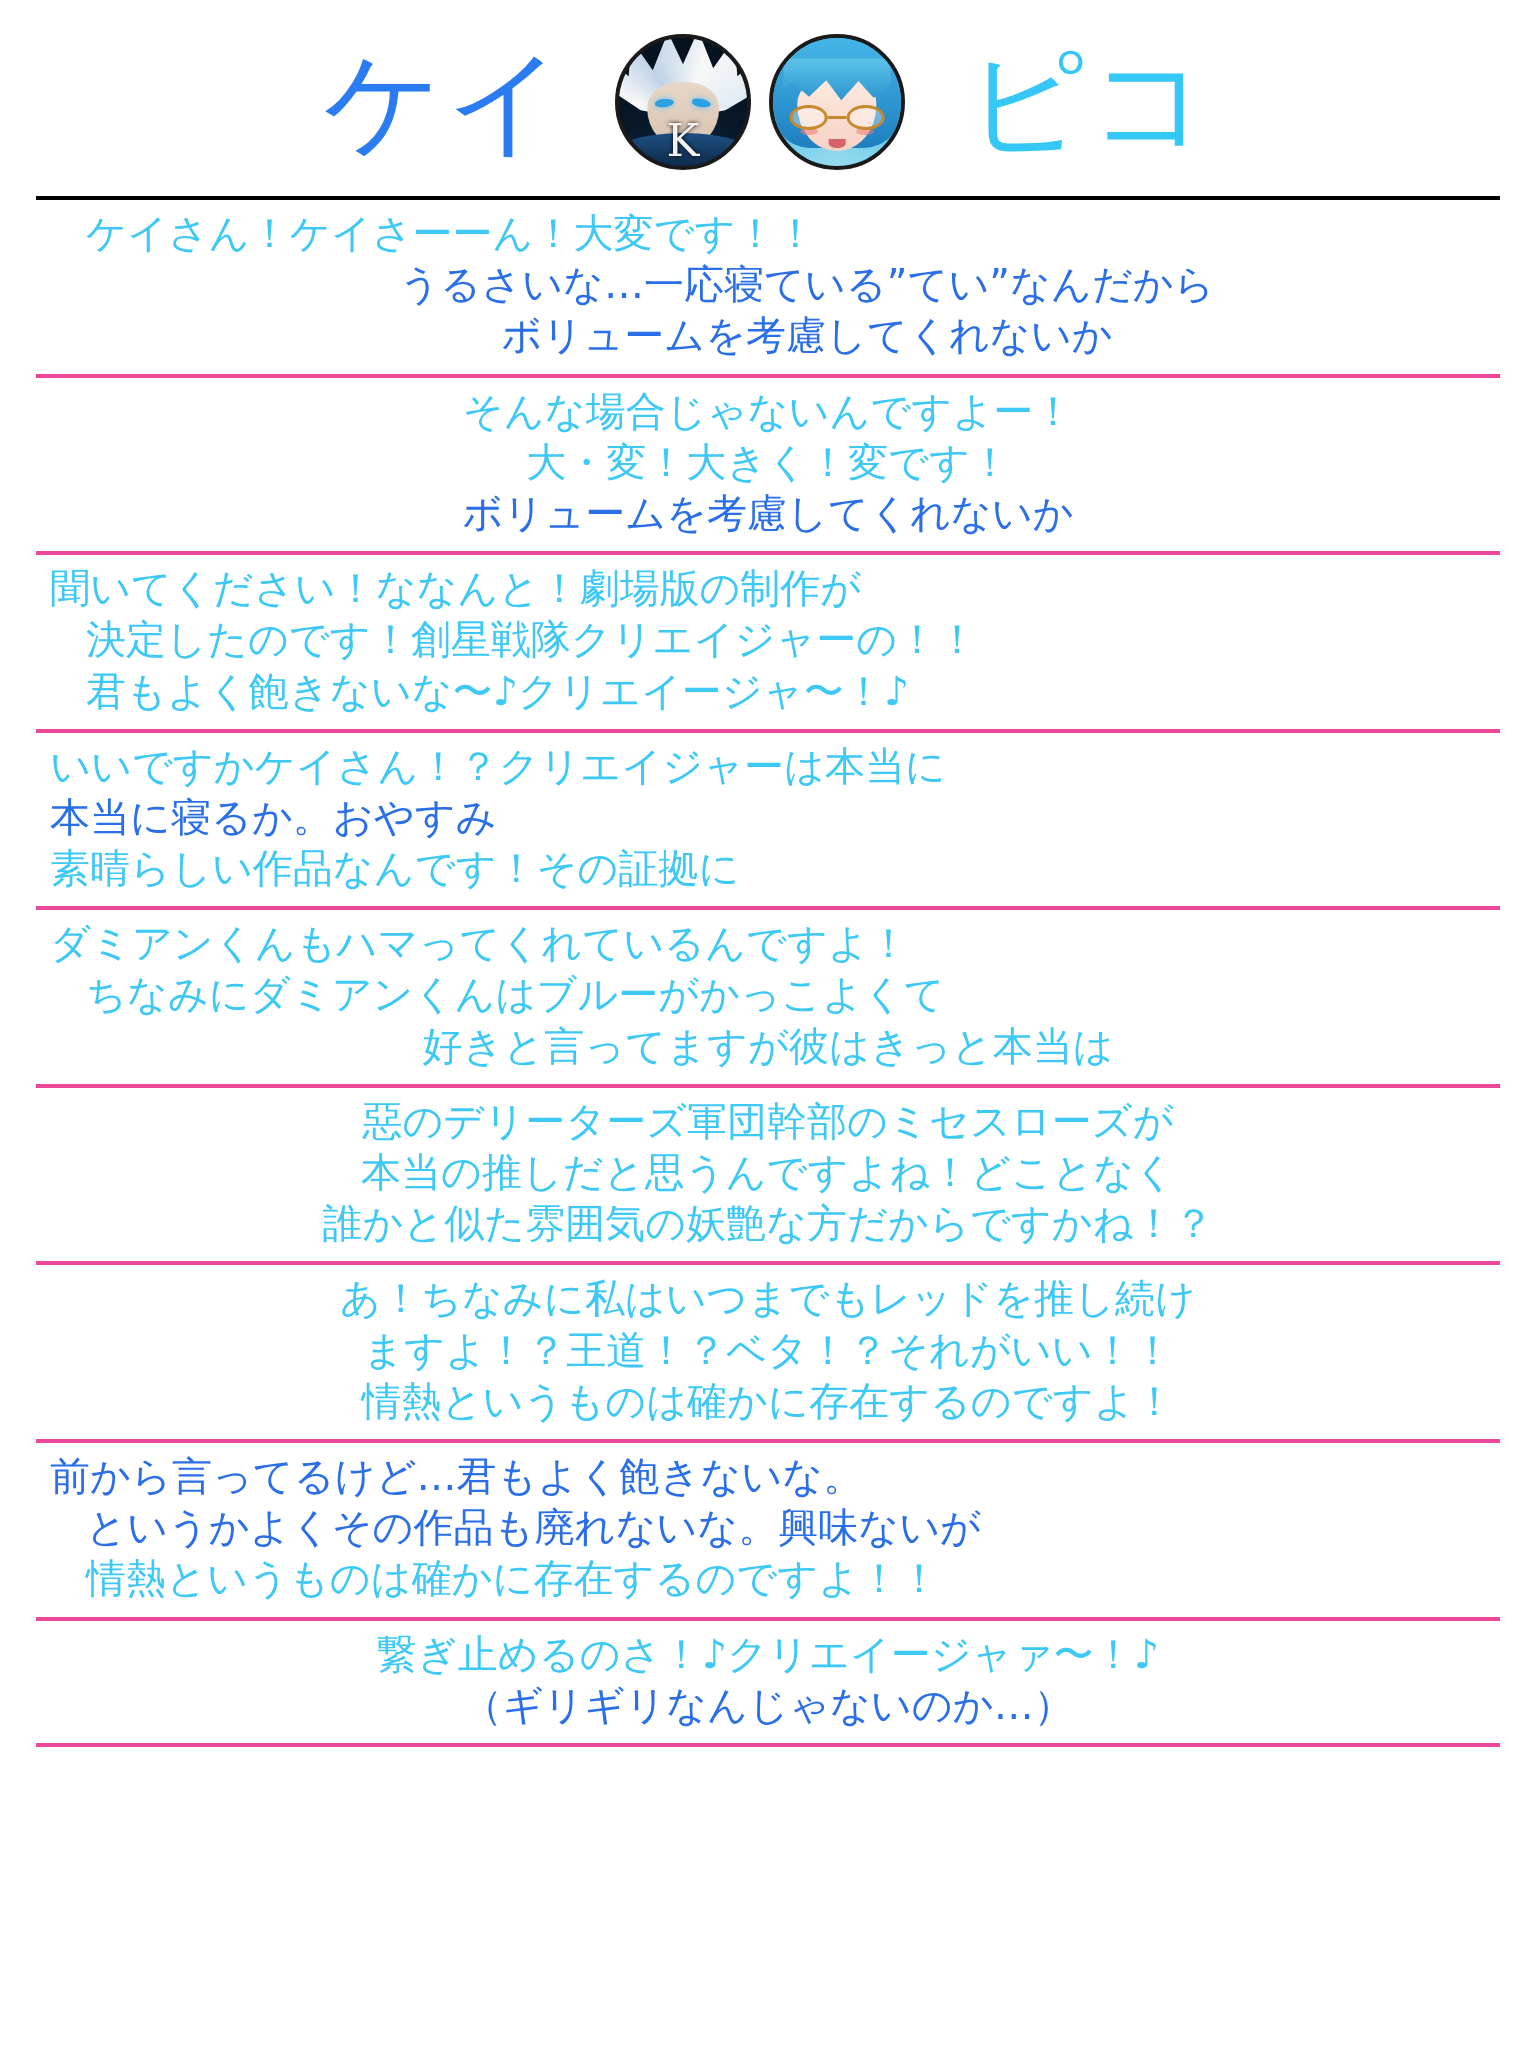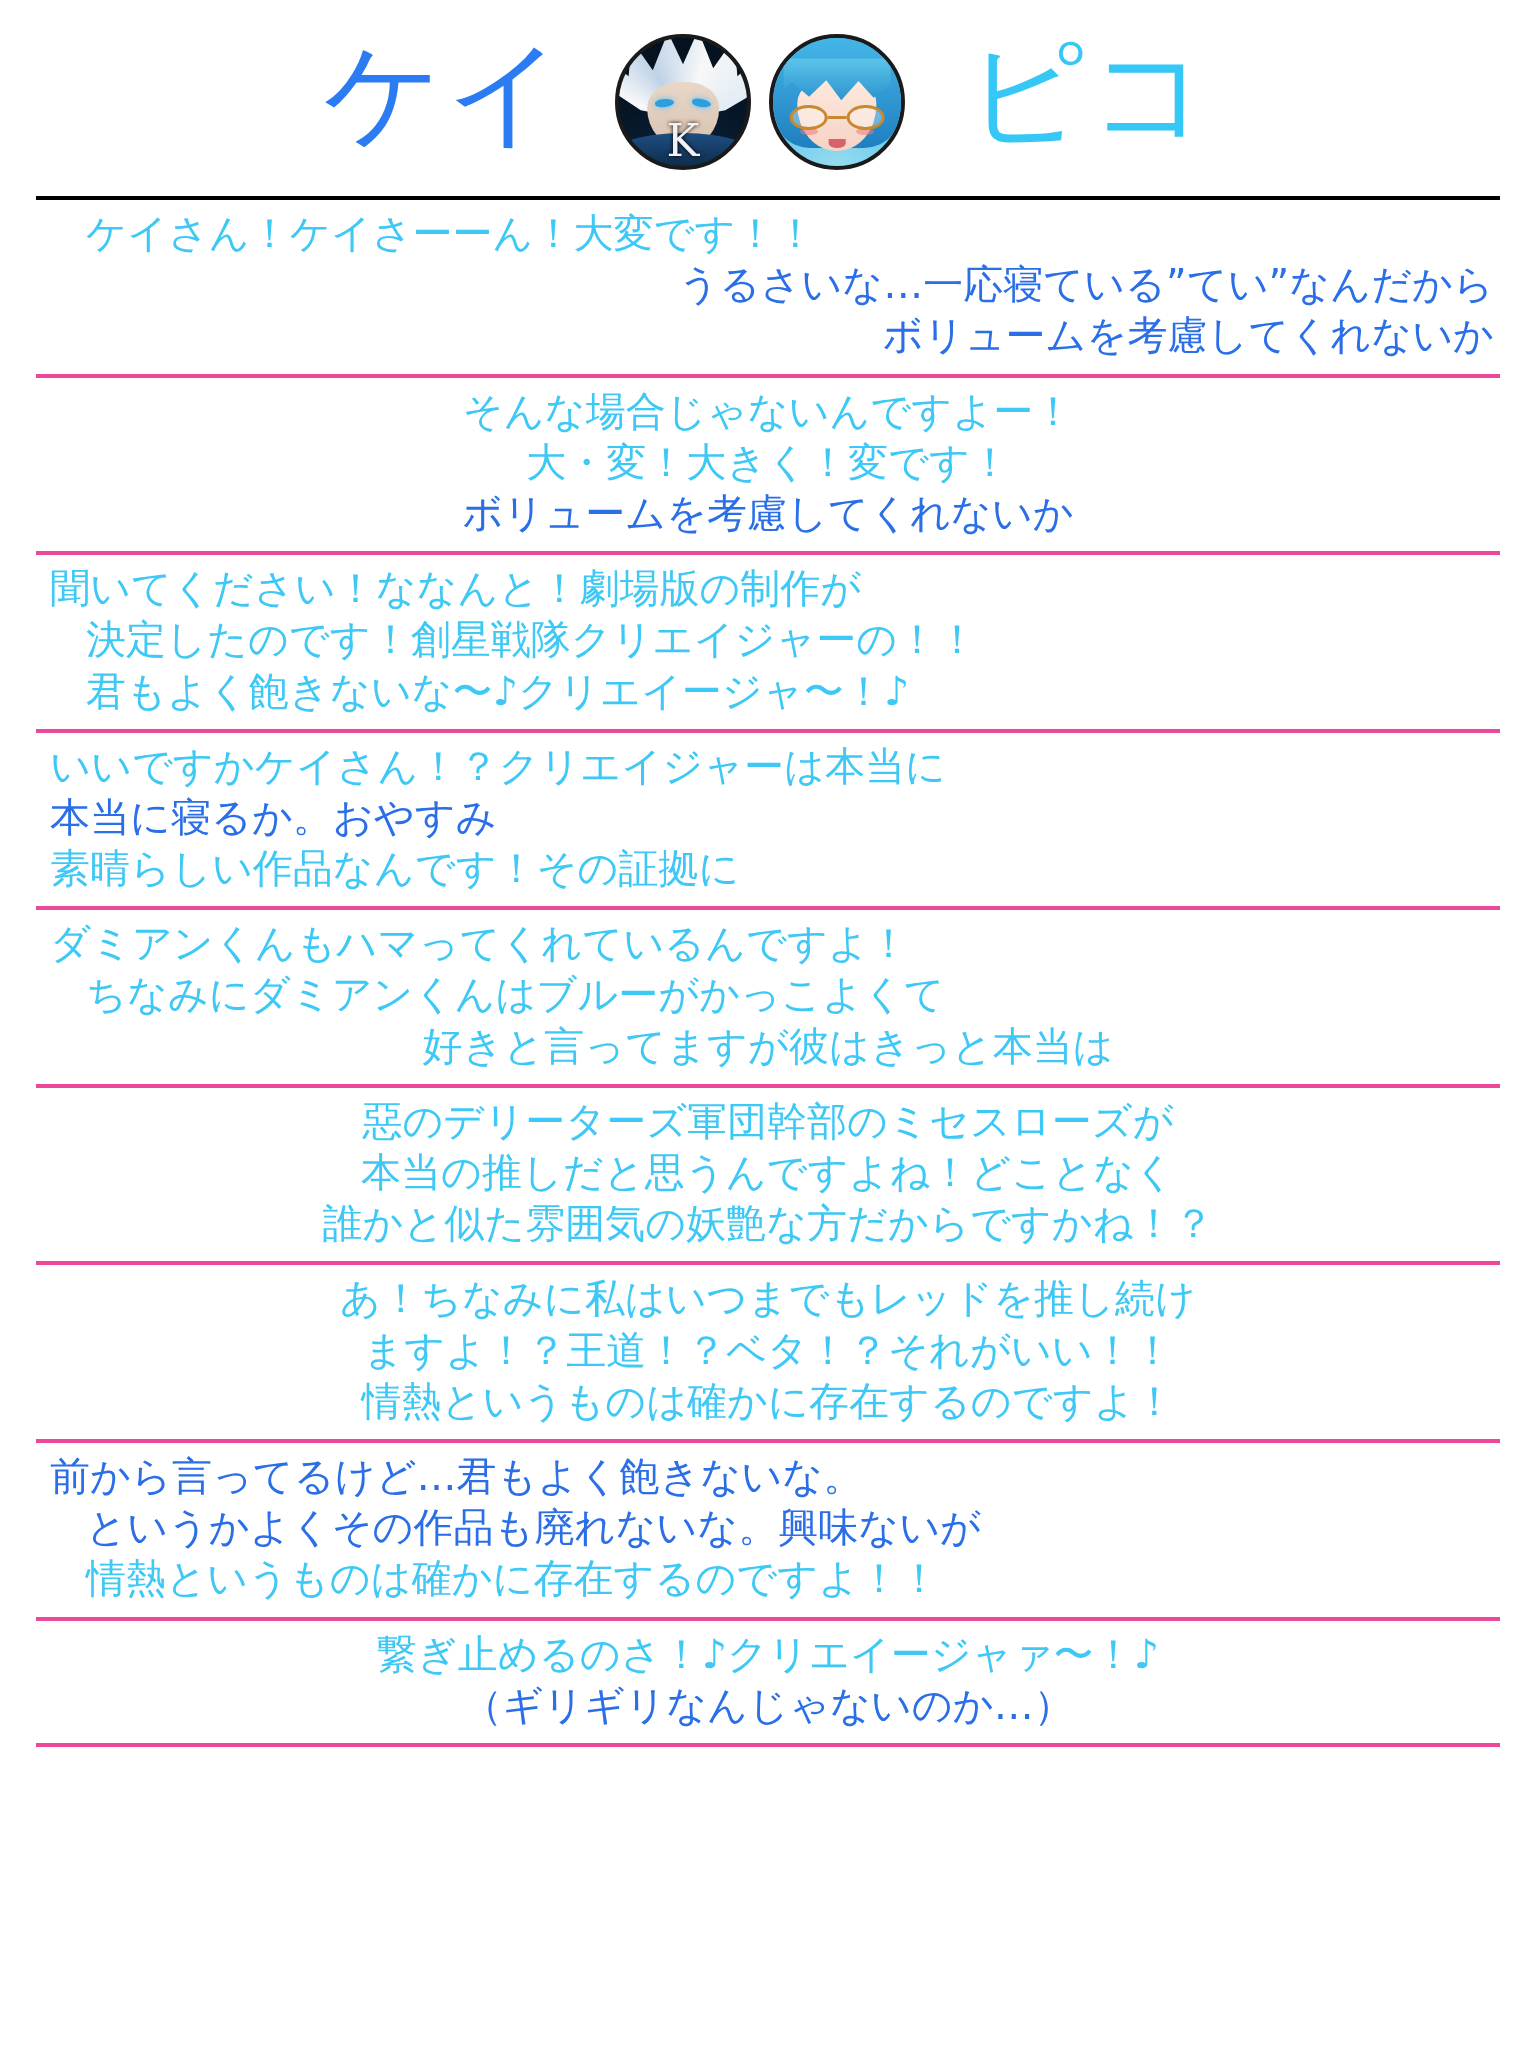--- a/index.html
+++ b/index.html
@@ -31,21 +31,21 @@
     height: 196px;
     padding-top: 8px;
     box-sizing: border-box;
   }
   .char-name {
     font-size: 116px;
     line-height: 1;
     letter-spacing: 4px;
     font-weight: 400;
     white-space: nowrap;
-    font-family: Liberation Mono, monospace;
+    font-family: Liberation Sans, sans-serif;
   }
   .char-name.left {
     color: #2b7bf3;
     margin-right: 28px;
   }
   .char-name.right {
     color: #35c8f7;
     margin-left: 44px;
   }
 
@@ -213,21 +213,21 @@
     white-space: nowrap;
     font-family: "DejaVu Sans", sans-serif;
     letter-spacing: 0px;
   }
   .c-piko { color: #3ec8f5; }
   .c-kei  { color: #2b6fe8; }
 
   .a-left   { text-align: left; padding-left: 8px; }
   .a-center { text-align: center; }
   .a-ind1   { text-align: left; padding-left: 44px; }
-  .a-ind2   { text-align: right; padding-left: 78px; }
+  .a-ind2   { text-align: center; padding-left: 78px; }
 </style>
 </head>
 <body>
 
 <div class="page">
 
   <div class="header">
     <div class="char-name left">ケイ</div>
 
     <div class="avatar kei">

